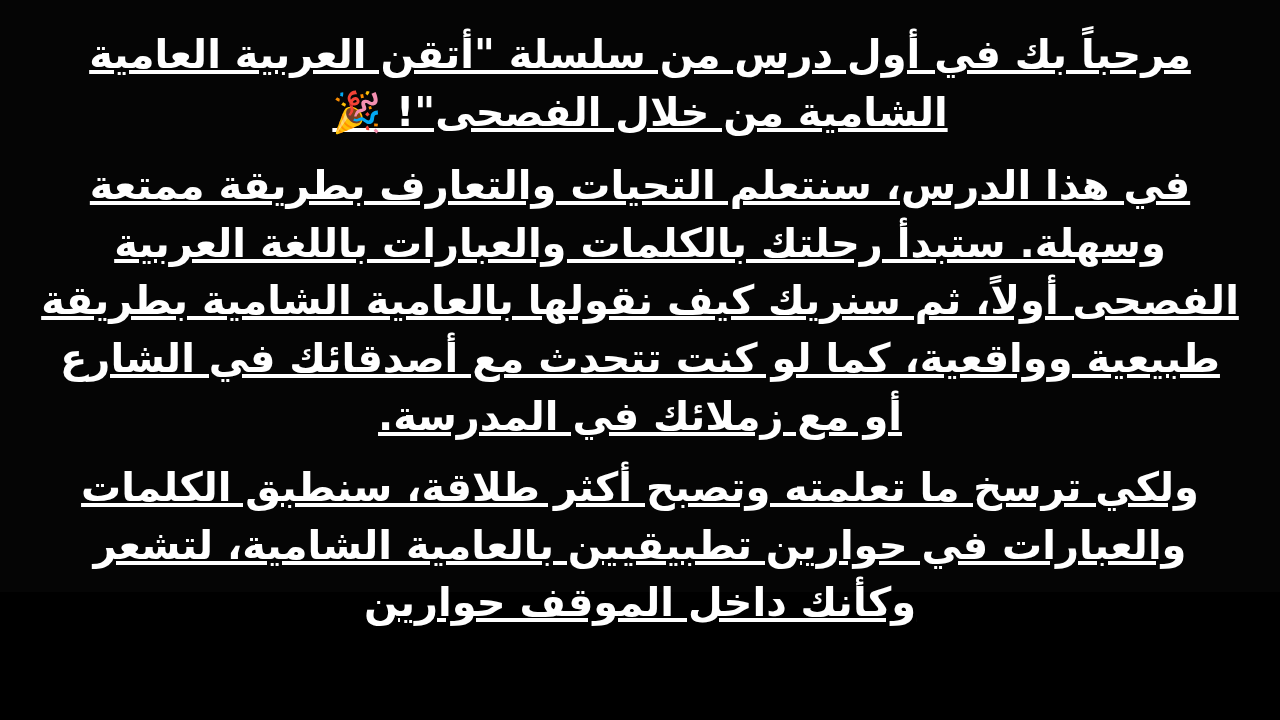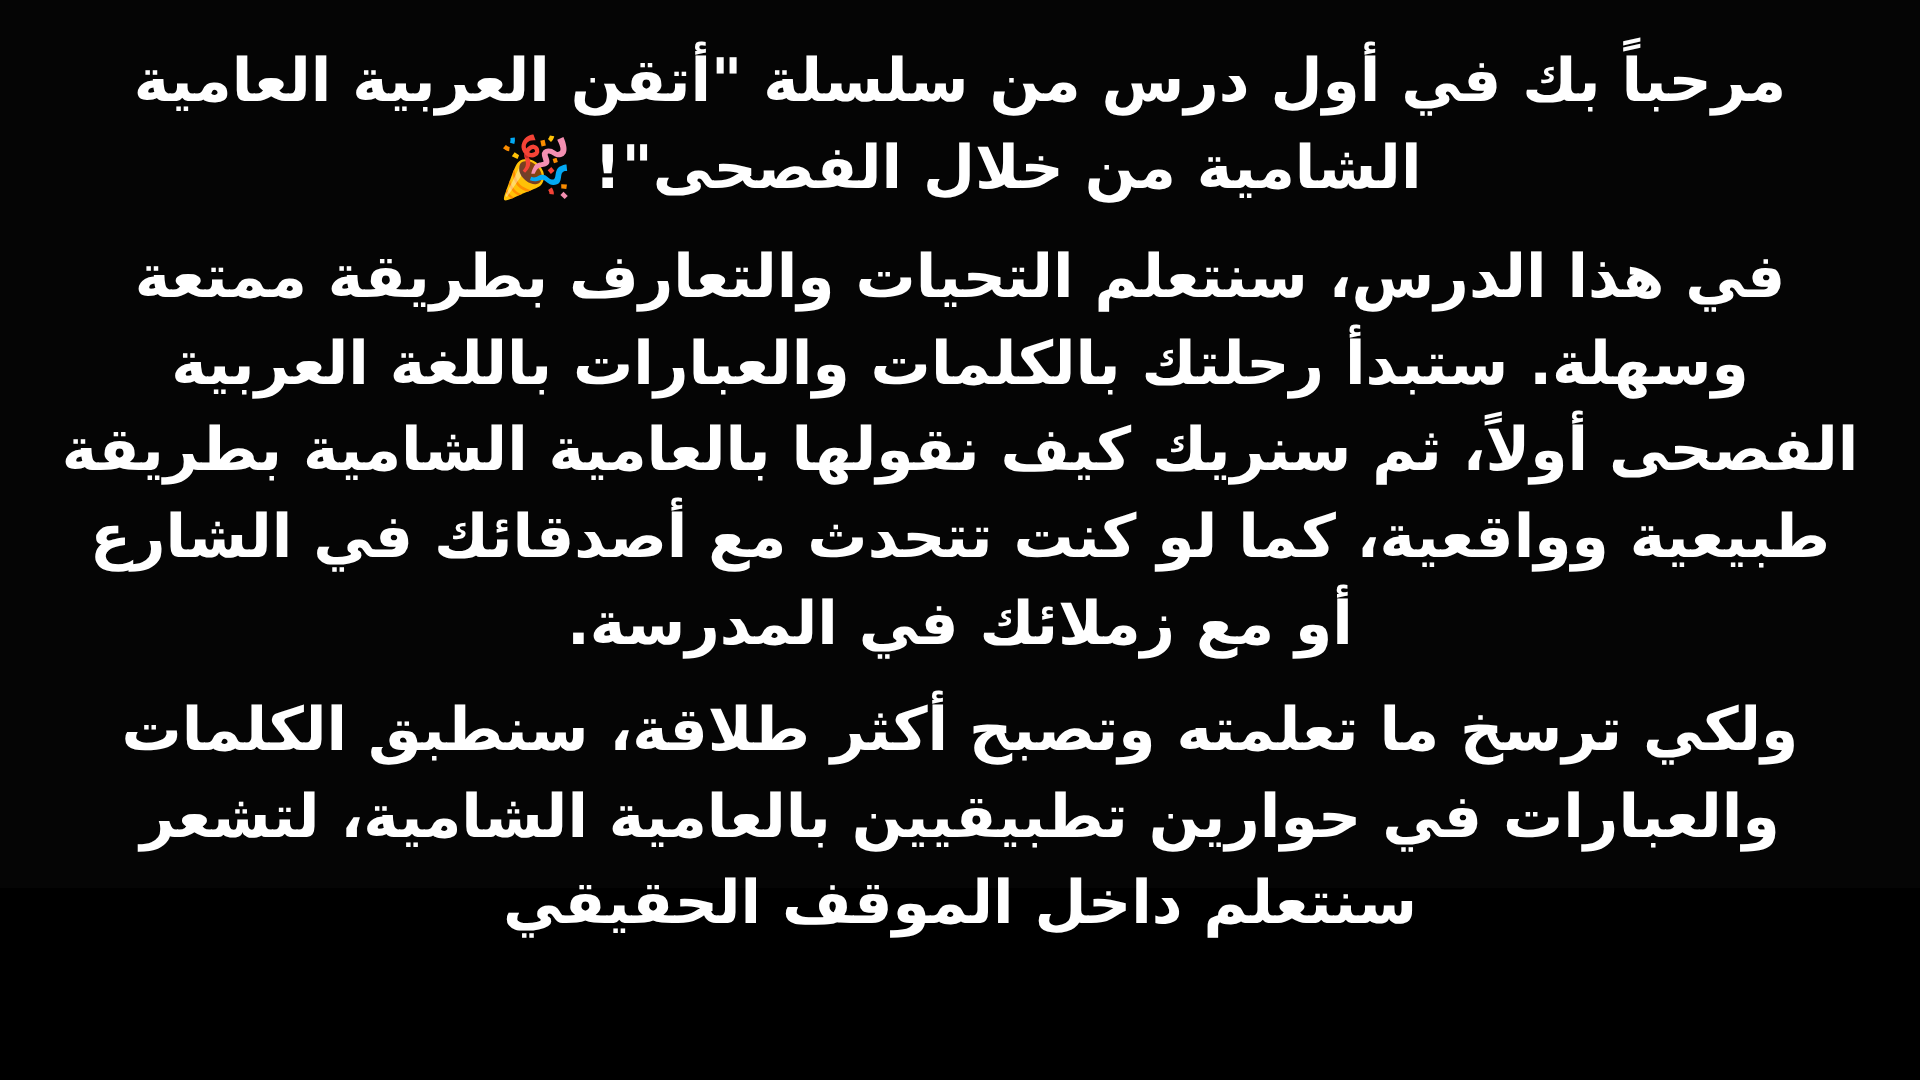--- a/index.html
+++ b/index.html
@@ -17,20 +17,21 @@
     width: 1280px;
     height: 592px;
     background: #050505;
     color: #ffffff;
     box-sizing: border-box;
     padding: 26px 34px 20px 34px;
     display: flex;
     flex-direction: column;
     align-items: center;
     justify-content: space-between;
+    text-decoration: underline;
   }
   .para {
     width: 100%;
     text-align: center;
     direction: rtl;
     font-size: 40px;
     line-height: 1.44;
     font-weight: 600;
     letter-spacing: 0px;
     color: #ffffff;
@@ -43,14 +44,14 @@
   .p-intro { margin-bottom: 2px; }
   .p-body  { }
   .p-close { }
 </style>
 </head>
 <body>
 
 <div class="slide">
   <p class="para p-intro">مرحباً بك في أول درس من سلسلة "أتقن العربية العامية الشامية من خلال الفصحى"! 🎉</p>
   <p class="para p-body">في هذا الدرس، سنتعلم التحيات والتعارف بطريقة ممتعة وسهلة. ستبدأ رحلتك بالكلمات والعبارات باللغة العربية الفصحى أولاً، ثم سنريك كيف نقولها بالعامية الشامية بطريقة طبيعية وواقعية، كما لو كنت تتحدث مع أصدقائك في الشارع أو مع زملائك في المدرسة.</p>
-  <p class="para p-close">ولكي ترسخ ما تعلمته وتصبح أكثر طلاقة، سنطبق الكلمات والعبارات في حوارين تطبيقيين بالعامية الشامية، لتشعر سنتعلم داخل الموقف الحقيقي</p>
+  <p class="para p-close">ولكي ترسخ ما تعلمته وتصبح أكثر طلاقة، سنطبق الكلمات والعبارات في حوارين تطبيقيين بالعامية الشامية، لتشعر وكأنك داخل الموقف حوارين</p>
 </div>
 
 </body></html>

